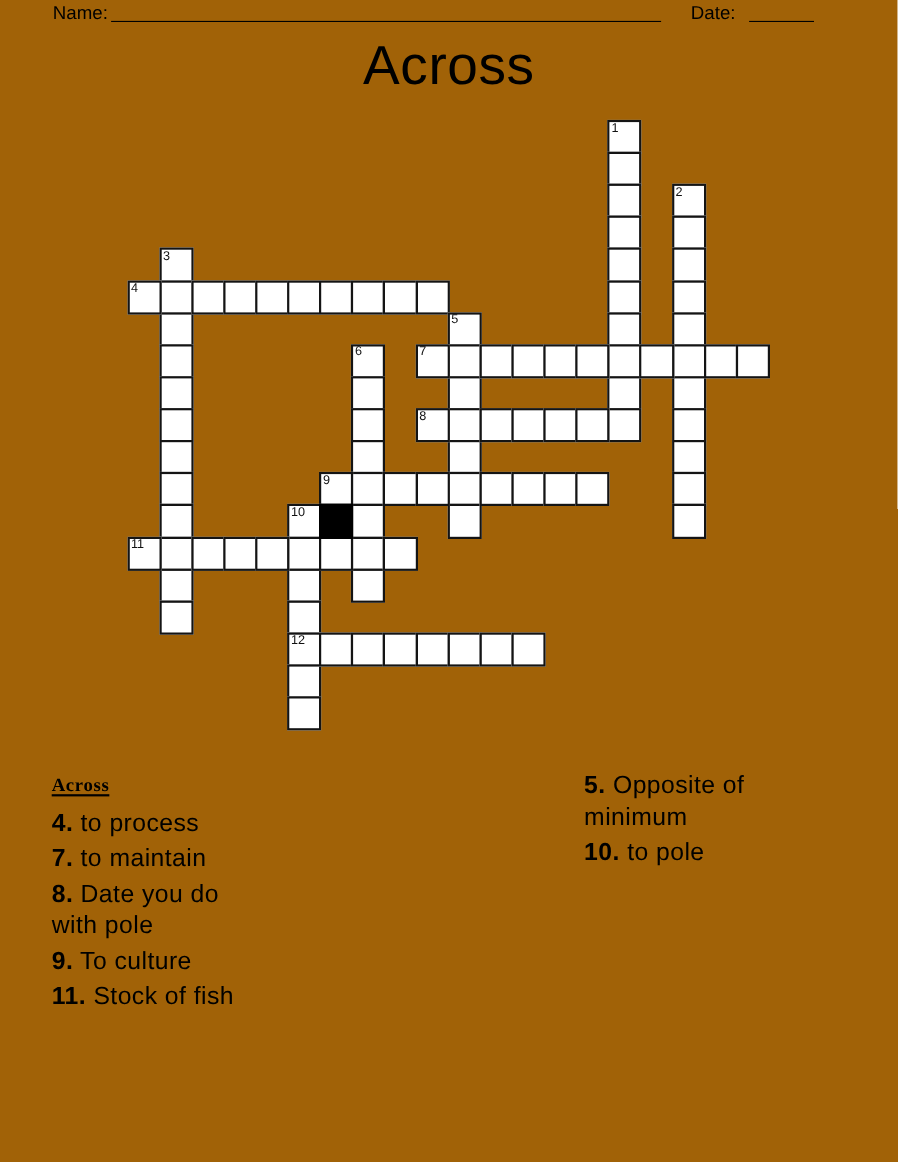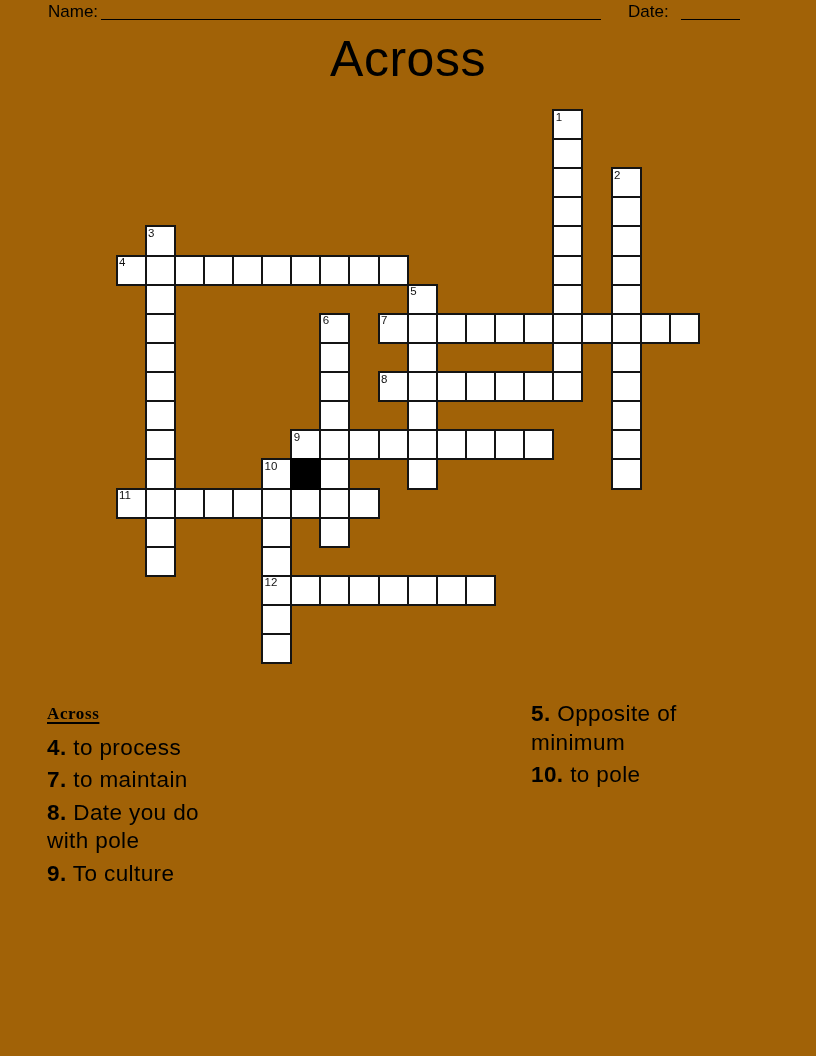--- a/index.html
+++ b/index.html
@@ -154,19 +154,20 @@
       <span class="cellnum" style="left: 264.6px; top: 577.42px;">12</span>
     </div>
 
   <div class="clue-col" id="clue-col-0" style="left:47px;width:232px;">
       <div class="clue-heading"><span>Across</span></div>
       <p class="clue"><b>4.</b><span class="ctext"> to process</span></p>
       <p class="clue"><b>7.</b><span class="ctext"> to maintain</span></p>
       <p class="clue"><b>8.</b><span class="ctext"> Date you do
 with pole</span></p>
       <p class="clue"><b>9.</b><span class="ctext"> To culture</span></p>
+      <p class="clue"><b>11.</b><span class="ctext"> Stock of fish</span></p>
     </div>
   <div class="clue-col" id="clue-col-2" style="left:531px;width:252px;">
       <p class="clue"><b>5.</b><span class="ctext"> Opposite of
 minimum</span></p>
       <p class="clue"><b>10.</b><span class="ctext"> to pole</span></p>
     </div>
 </div>
 
 </body></html>

